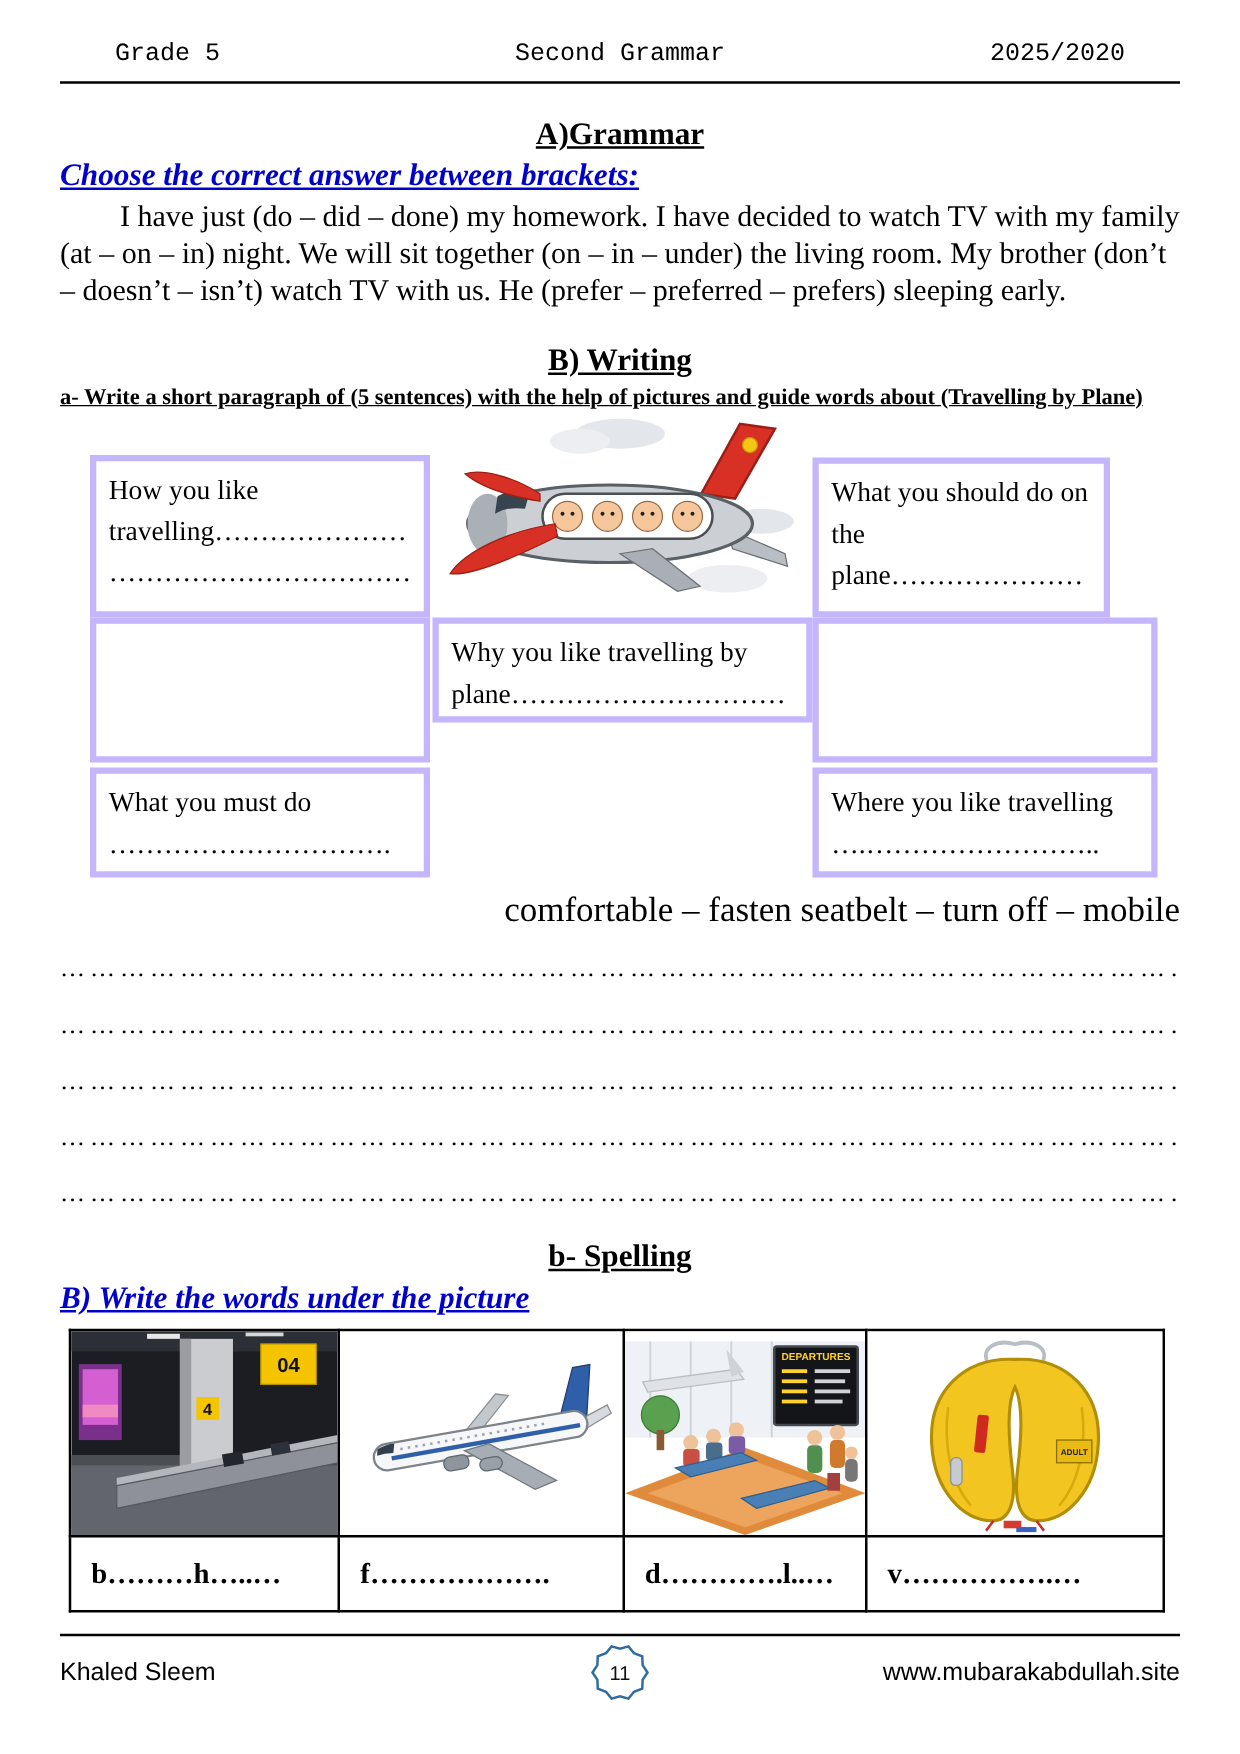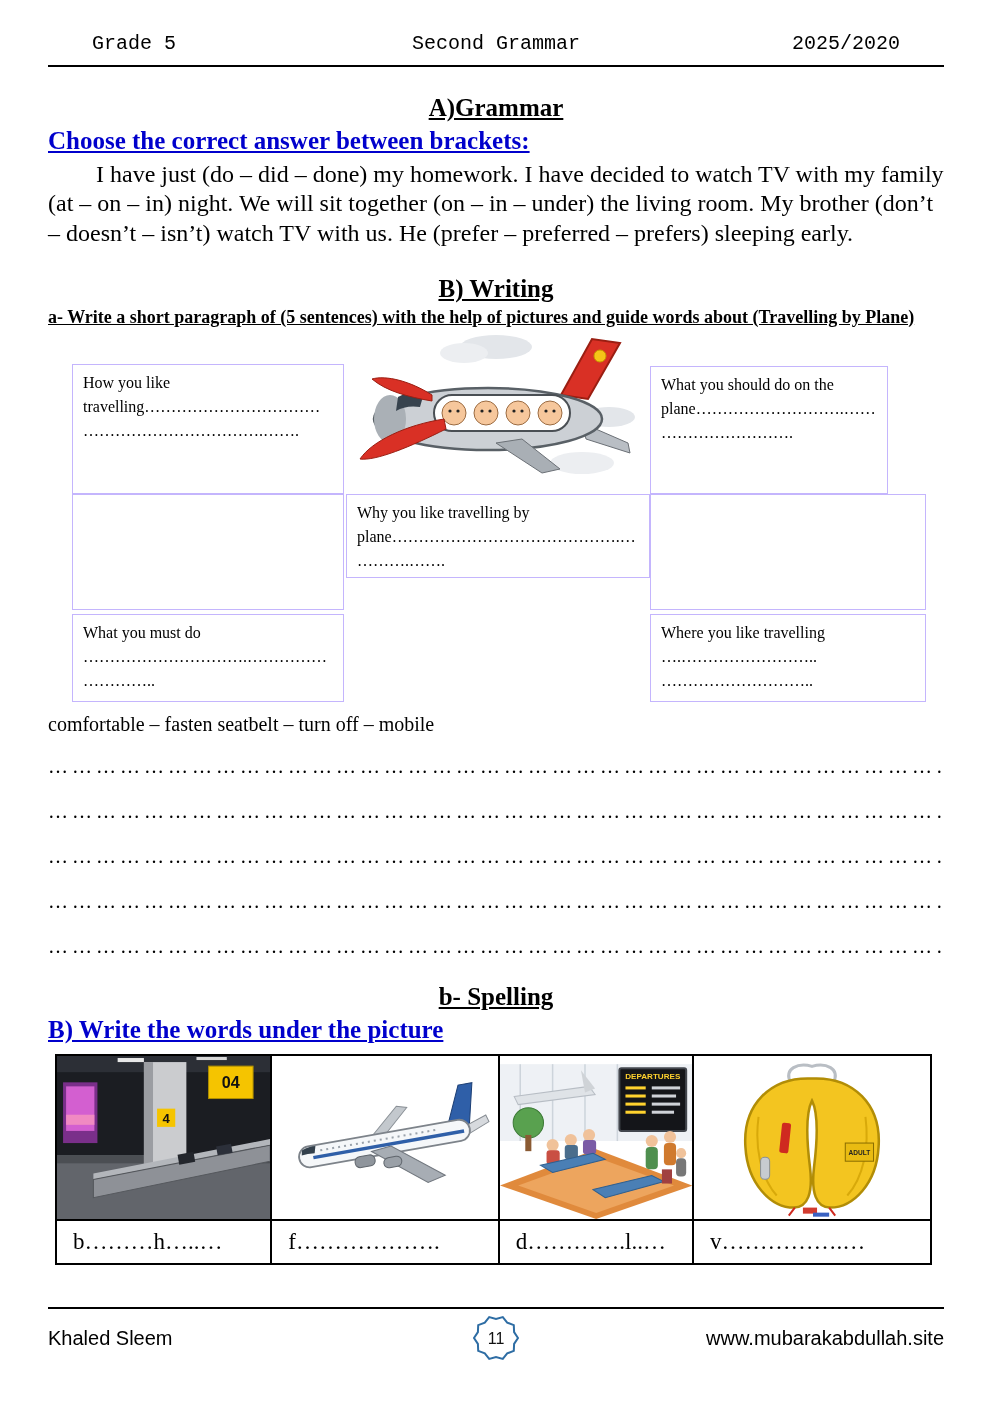--- a/index.html
+++ b/index.html
@@ -23,67 +23,67 @@
   .h-center { flex:1.2; text-align:center; }
   .h-right { flex:1; text-align:right; }
   .header-rule { border-top:2.5px solid #000; }
 
   .sec-title {
     text-align:center; font-weight:bold; font-size:25px;
     text-decoration:underline; margin-top:27px;
   }
   .blue-head {
     color:#0000cc; font-weight:bold; font-size:25px;
-    text-decoration:underline; margin-top:5px;
+    text-decoration:underline; margin-top:5px;font-style:italic;
   }
   .gram-par {
     font-size:24px; line-height:1.22; margin-top:5px;
     text-indent:48px;
   }
   .task {
     font-weight:bold; font-size:18px; line-height:1.3;
     text-decoration:underline; margin-top:3px;
   }
 
   
   .writing-grid { position:relative; height:374px; margin-top:2px; }
   .wbox {
-    position:absolute; border:1px solid #c4b5fd;
-    font-size:16px; line-height:1.5; padding:6px 10px;
+    position:absolute; border:5px solid #c4b5fd;
+    font-size:22px; line-height:1.5; padding:6px 10px;
     overflow-wrap:break-word; word-break:break-word; overflow:hidden;
   }
   .box-how    { left:24px;  top:33px;  width:272px; height:130px; }
   .box-lempty { left:24px;  top:163px; width:272px; height:116px; }
   .box-should { left:602px; top:35px;  width:238px; height:128px; }
   .box-rempty { left:602px; top:163px; width:276px; height:116px; }
   .box-why    { left:298px; top:163px; width:304px; height:84px; }
   .box-must   { left:24px;  top:283px; width:272px; height:88px; }
   .box-where  { left:602px; top:283px; width:276px; height:88px; }
   .plane-wrap { position:absolute; left:298px; top:0; width:296px; height:161px; }
   .plane-wrap svg { display:block; width:100%; height:100%; }
 
-  .guide { text-align:left; font-size:20px; margin-top:8px; }
+  .guide { text-align:right; font-size:28px; margin-top:8px; }
 
   .dotline {
     overflow:hidden; white-space:nowrap;
     font-size:20px; letter-spacing:4px; height:26px; margin-top:19px;
   }
   .dotline:first-of-type { margin-top:28px; }
 
   .spell-title { margin-top:22px; }
 
   
   .pic-table {
     margin:10px 0 0 7px; width:877px;
     border-collapse:collapse; table-layout:fixed;
   }
   .pic-table td { border:2px solid #000; background:#fff; }
   .img-cell { height:165px; padding:0; overflow:hidden; vertical-align:middle; }
   .img-cell svg { display:block; width:100%; height:100%; }
-  .ans-cell { height:44px; font-size:23px; padding-left:16px; vertical-align:middle; }
+  .ans-cell { height:60px; font-size:23px; padding-left:16px; vertical-align:middle;font-weight:bold; }
 
   
   .footer {
     position:absolute; left:48px; right:48px; bottom:42px;
     border-top:2.5px solid #000; padding-top:6px;
     display:flex; align-items:center;
     font-family:"Liberation Sans", sans-serif; font-size:20px;
   }
   .f-left { flex:1; }
   .f-center { flex:1; text-align:center; }

